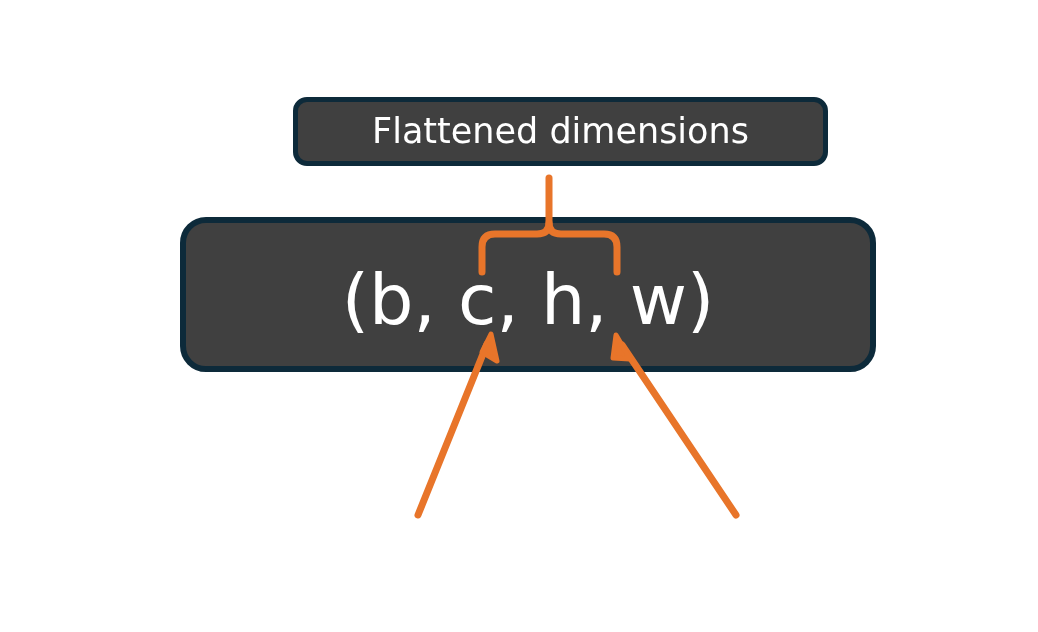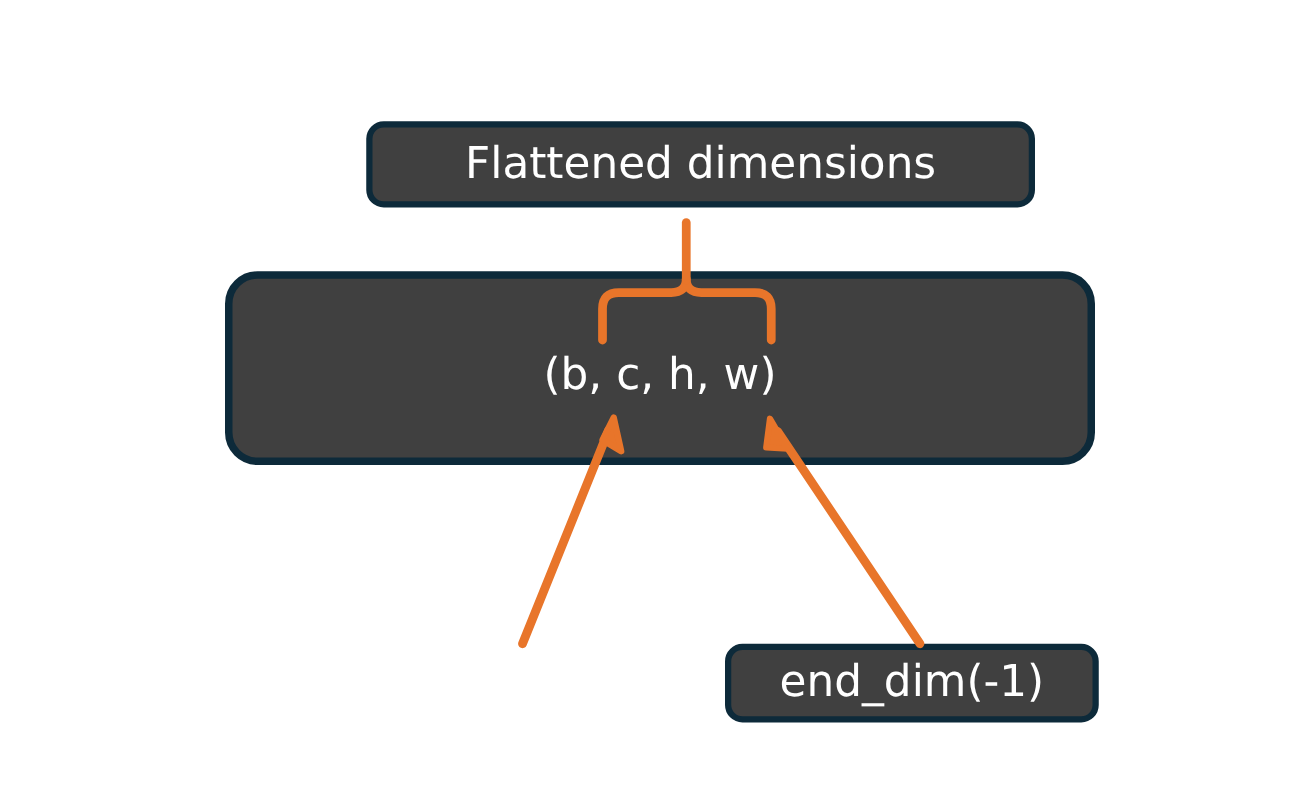--- a/index.html
+++ b/index.html
@@ -45,21 +45,21 @@
     font-size: 35px;
   }
 
   #node-shape {
     left: 180px;
     top: 217px;
     width: 696px;
     height: 155px;
     border-radius: 26px;
     border-width: 6px;
-    font-size: 35px;
+    font-size: 70px;
   }
   #node-shape .node-label {
     position: relative;
     top: 6px;
   }
 
   #node-start-dim {
     left: 270px;
     top: 515px;
     width: 293px;
@@ -95,23 +95,20 @@
 
   <div class="node" id="node-flattened">
     <span class="node-label">Flattened dimensions</span>
   </div>
 
   <div class="node" id="node-shape">
     <span class="node-label">(b, c, h, w)</span>
   </div>
 
 
-  <div class="node" id="node-end-dim">
-    <span class="node-label">end_dim(-1)</span>
-  </div>
 
   <svg id="annotations" viewBox="0 0 1038 632">
 
     <g>
       <path d="M 482 272
                L 482 247
                Q 482 234 495 234
                L 537 234
                Q 549 234 549 223
                Q 549 234 561 234

